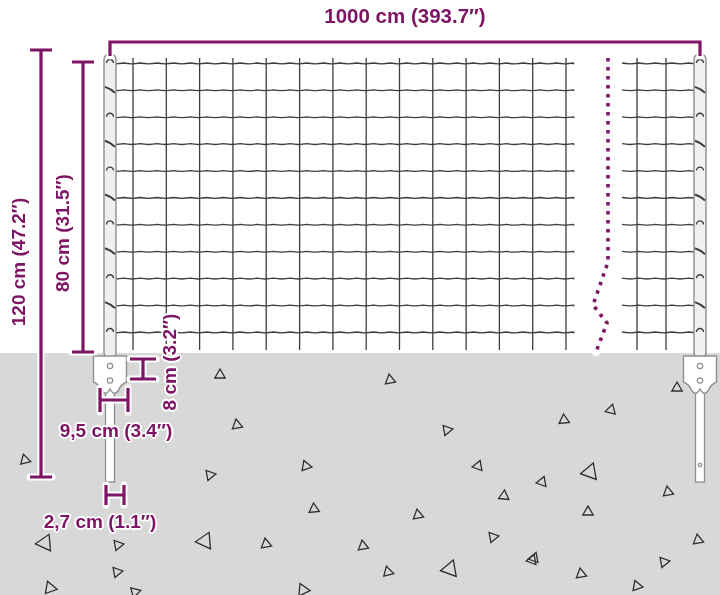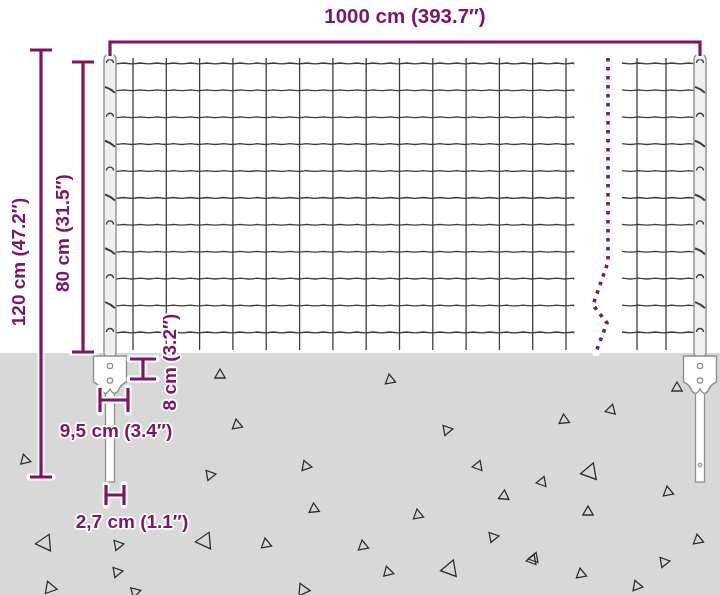--- a/index.html
+++ b/index.html
@@ -21,21 +21,21 @@
     text-shadow: 2px 0 0 #fff,-2px 0 0 #fff,0 2px 0 #fff,0 -2px 0 #fff,
                  1.4px 1.4px 0 #fff,-1.4px 1.4px 0 #fff,
                  1.4px -1.4px 0 #fff,-1.4px -1.4px 0 #fff;
   }
   .vert{transform:translate(-50%,-50%) rotate(-90deg);}
   .lbl-top{left:405px;top:16px;font-size:20.5px;}
   .lbl-120{left:19px;top:262px;}
   .lbl-80{left:63px;top:233px;}
   .lbl-8{left:170px;top:362px;}
   .lbl-82{left:116px;top:431px;}
-  .lbl-27{left:132px;top:522px;}
+  .lbl-27{left:100px;top:522px;}
 </style>
 </head>
 <body>
 
 <div class="scene" style="--accent: #7d1464; --ground: #d8d8d8; --bg: #ffffff;">
   <div class="ground"></div>
   <svg id="scene-svg" width="720" height="595" viewBox="0 0 720 595">
       <g>
         <line x1="133" y1="58" x2="133" y2="350" stroke="#3d3d3d" stroke-width="1.3"></line>
         <line x1="166.3" y1="58" x2="166.3" y2="350" stroke="#3d3d3d" stroke-width="1.3"></line>

